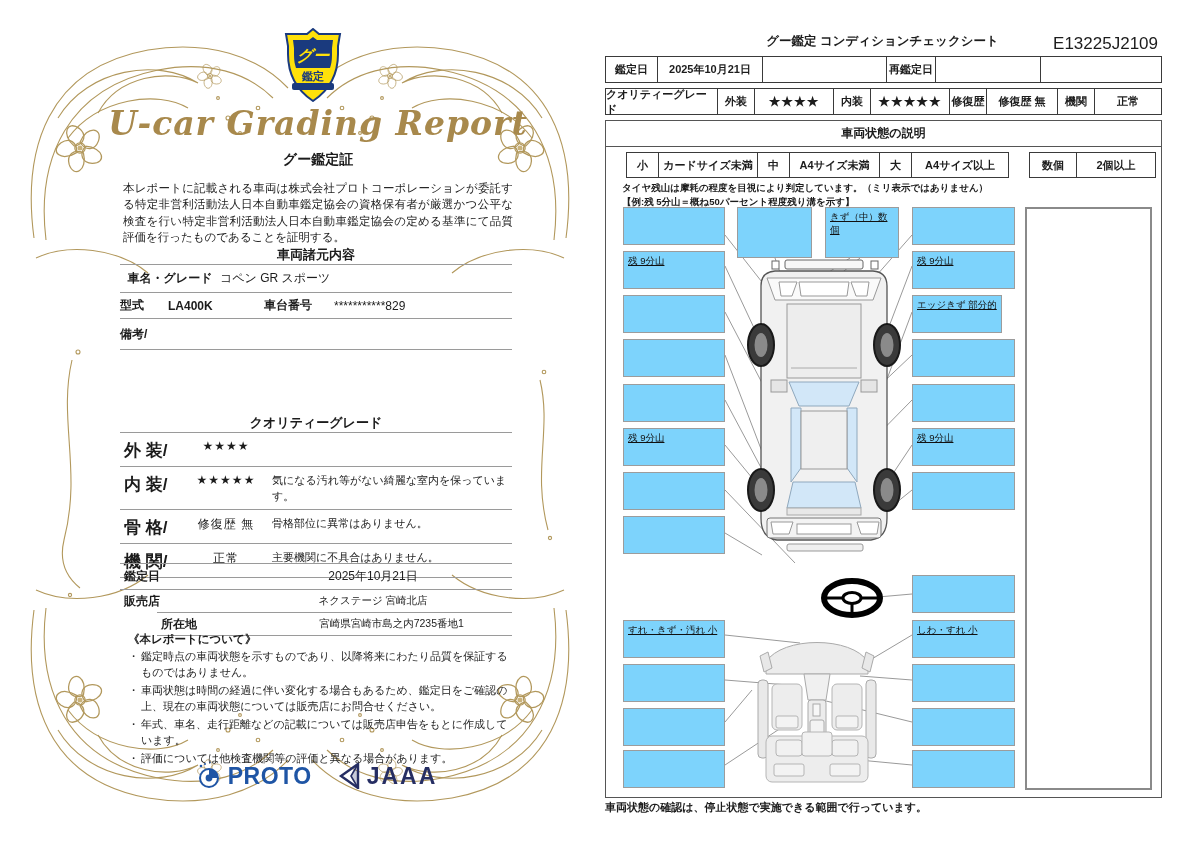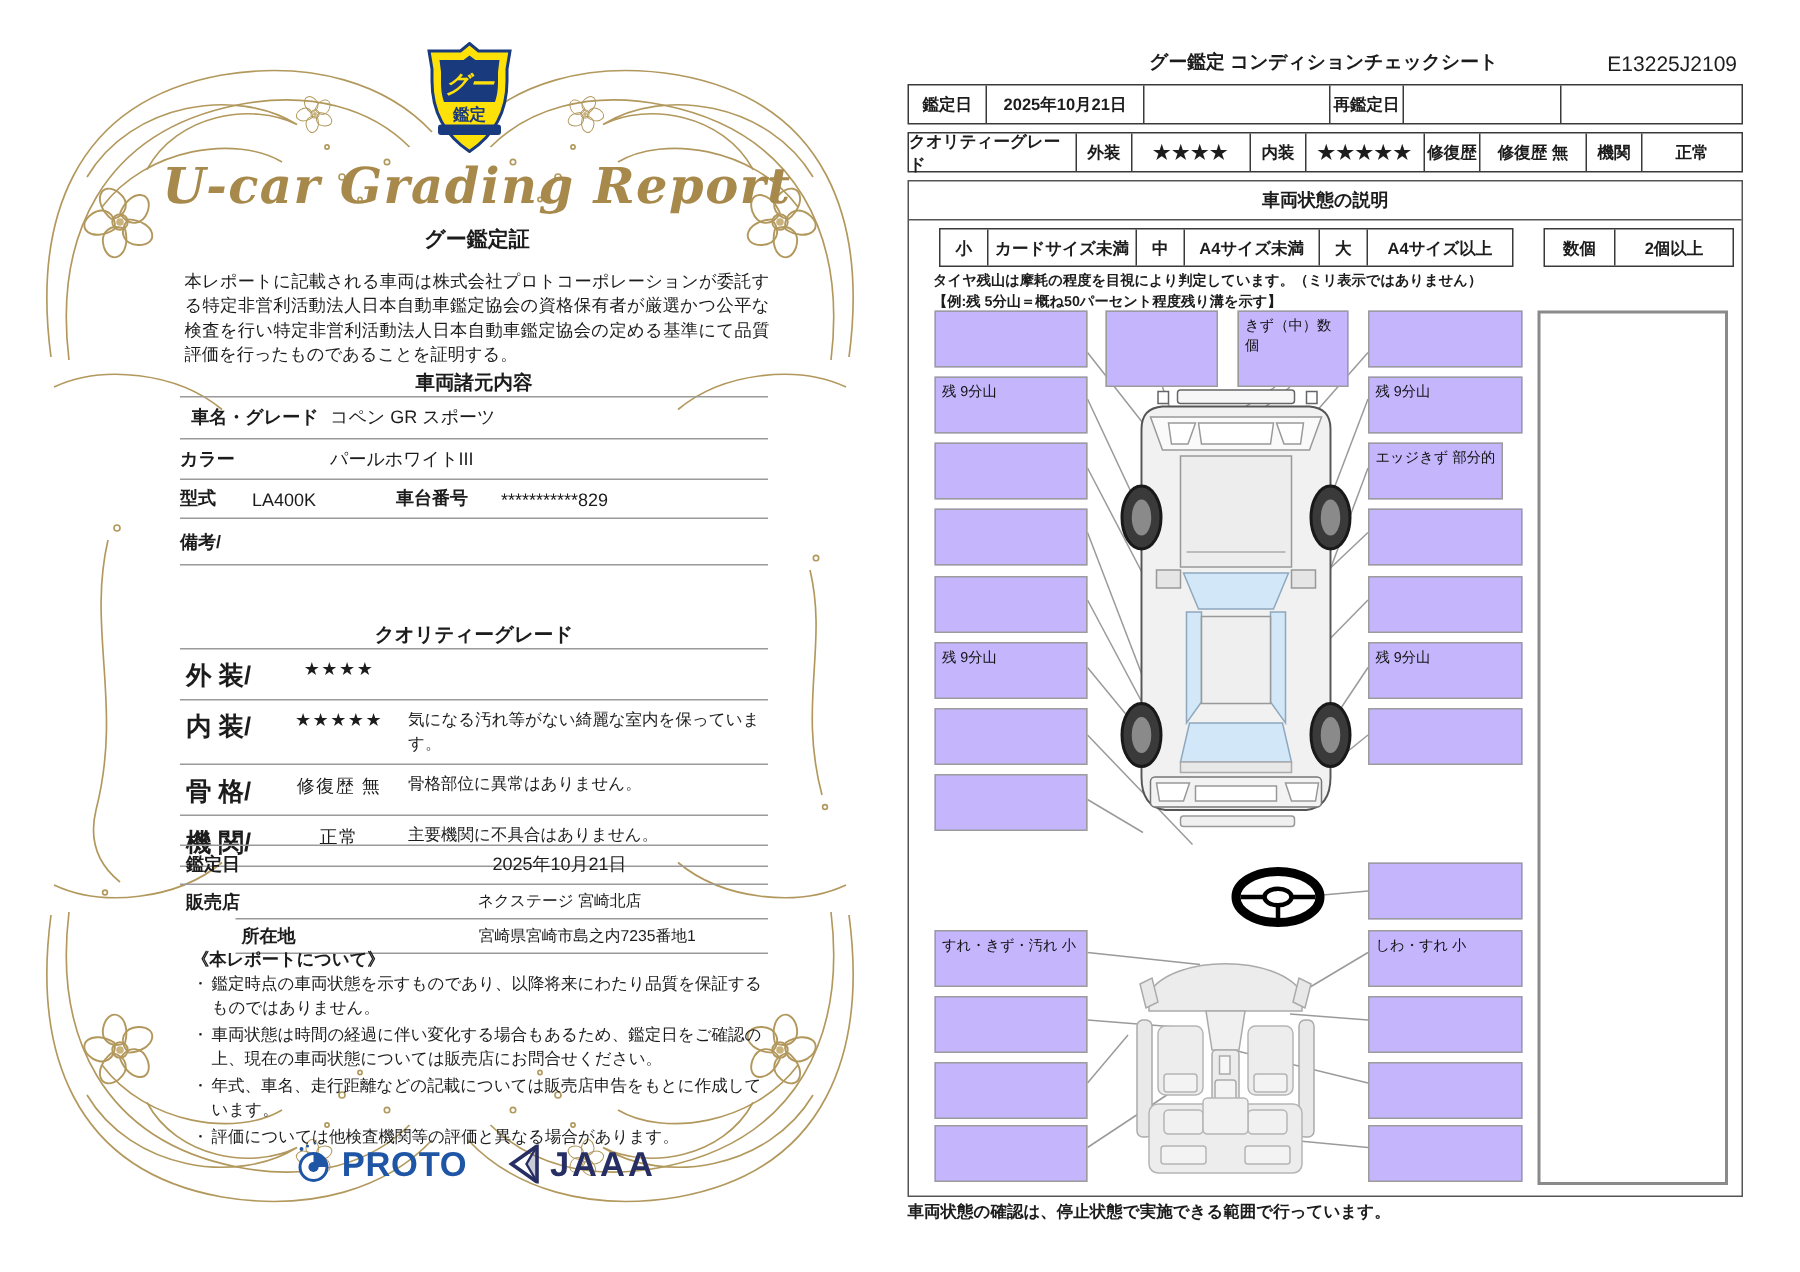--- a/index.html
+++ b/index.html
@@ -28,32 +28,32 @@
   .about-head{font-size:11.5px;font-weight:bold;}
   .about-item{display:flex;font-size:11px;line-height:1.45;margin-top:2px;}
   .about-item .mk{width:13px;flex:none;}
   .logos{display:flex;align-items:center;justify-content:center;gap:26px;}
   .logo{display:flex;align-items:center;gap:5px;}
   .logo-proto-text{font-size:23px;font-weight:800;color:#1f55a5;letter-spacing:.5px;}
   .logo-jaaa-text{font-size:23px;font-weight:800;color:#262e63;letter-spacing:2px;}
 
   
   .sheet-title{font-size:12.5px;font-weight:bold;text-align:center;}
-  .doc-num{font-size:14px;text-align:right;}
+  .doc-num{font-size:17px;text-align:right;}
   .tbl{display:flex;border:1px solid #3a3a3a;background:#fff;}
   .cell{border-right:1px solid #3a3a3a;display:flex;align-items:center;justify-content:center;
         font-size:11px;font-weight:bold;height:100%;box-sizing:border-box;}
   .cell:last-child{border-right:none;}
   .cell.stars{font-size:13px;letter-spacing:1px;}
   .mainbox{border:1px solid #555;background:#fff;}
   .mb-head{height:25px;border-bottom:1px solid #555;display:flex;align-items:center;
            justify-content:center;font-size:12px;font-weight:bold;}
   .note{font-size:9.5px;font-weight:bold;line-height:1.5;}
-  .callout{position:absolute;border:1px solid #9c9c9c;background:#c4b5fd;font-size:9.5px;
-           padding:3px 4px;box-sizing:border-box;color:#111;}
+  .callout{position:absolute;border:1px solid #9c9c9c;background:#7dd3fc;font-size:9.5px;
+           padding:3px 4px;box-sizing:border-box;color:#111;text-decoration:underline;}
   .tallbox{position:absolute;border:2px solid #8a8a8a;background:#fff;box-sizing:border-box;}
   .footnote{font-size:11px;font-weight:bold;}
 </style>
 </head>
 <body>
 
 <svg class="abs" style="left:0;top:0;" width="600" height="848" viewBox="0 0 600 848">
   <defs>
     <g id="flw" fill="none" stroke="#b2985c" stroke-width="1.1">
       <path d="M0,-5 C6,-20 20,-18 16,-6 C13,2 5,3 0,-5"></path>
@@ -104,27 +104,23 @@
 <div class="abs cert-sub" style="left:60px;top:151px;width:516px;">グー鑑定証</div>
 <div class="abs cert-intro" style="left:123px;top:180px;width:390px;">本レポートに記載される車両は株式会社プロトコーポレーションが委託する特定非営利活動法人日本自動車鑑定協会の資格保有者が厳選かつ公平な検査を行い特定非営利活動法人日本自動車鑑定協会の定める基準にて品質評価を行ったものであることを証明する。</div>
 
 <div class="abs sec-head" style="left:120px;top:246px;width:392px;">車両諸元内容</div>
 
 <div class="abs" style="left:120px;top:264px;width:392px;">
   <div class="crow" style="height:27px;text-align:center;">
     <span class="clabel" style="width:100px;">車名・グレード</span>
     <span>コペン GR スポーツ</span>
   </div>
-  <div class="crow" style="height:26px;">
-    <span class="clabel" style="width:100px;">カラー</span>
-    <span>パールホワイトIII</span>
-  </div>
   <div class="crow" style="height:25px;">
     <span class="clabel" style="width:48px;">型式</span>
-    <span style="width:96px;">LA400K</span>
+    <span style="width:96px;font-weight:bold;">LA400K</span>
     <span class="clabel" style="width:70px;">車台番号</span>
     <span>***********829</span>
   </div>
   <div class="crow last" style="height:30px;">
     <span class="clabel">備考/</span>
   </div>
 </div>
 
 <div class="abs sec-head" style="left:120px;top:414px;width:392px;">クオリティーグレード</div>
 

